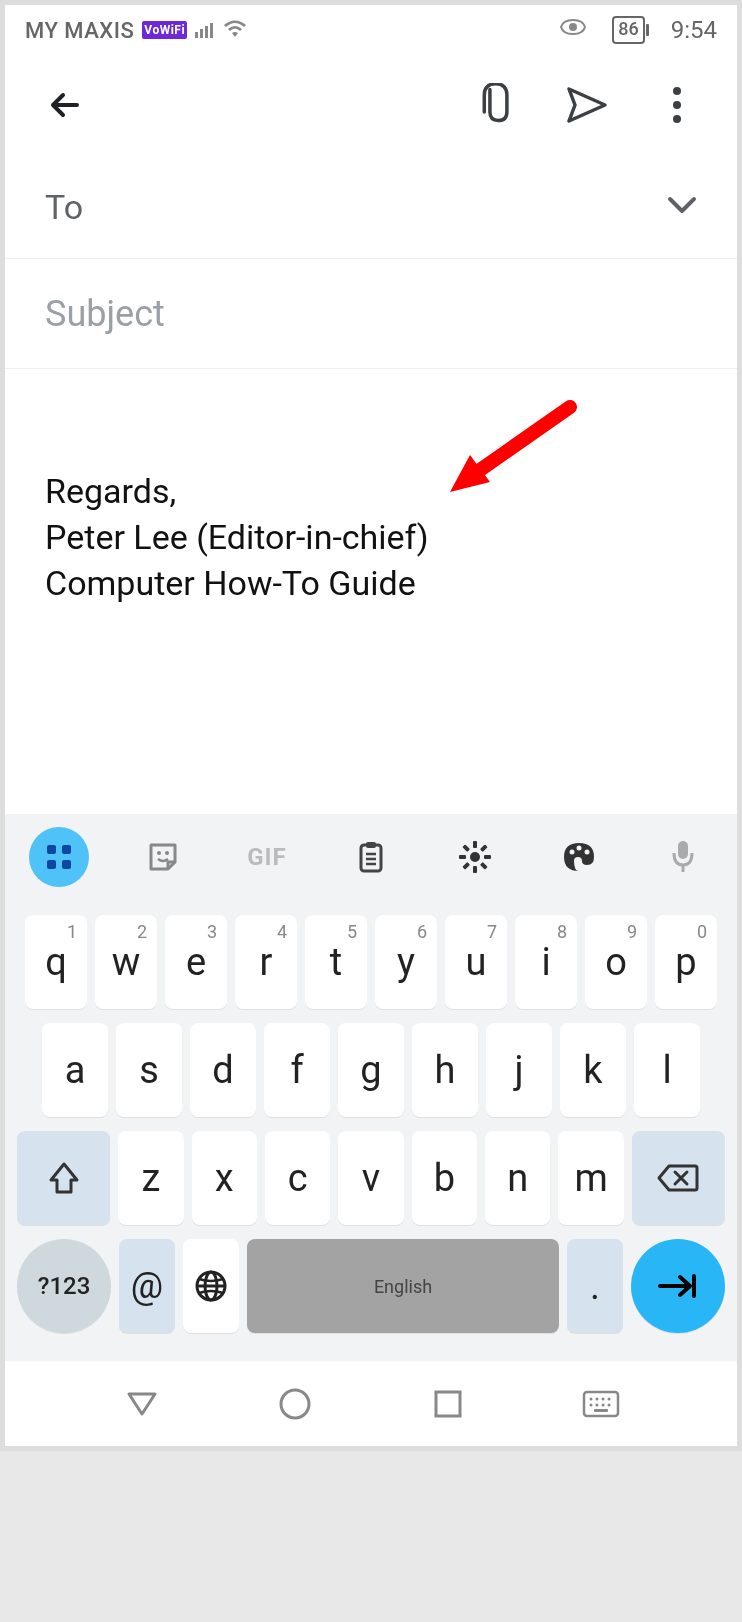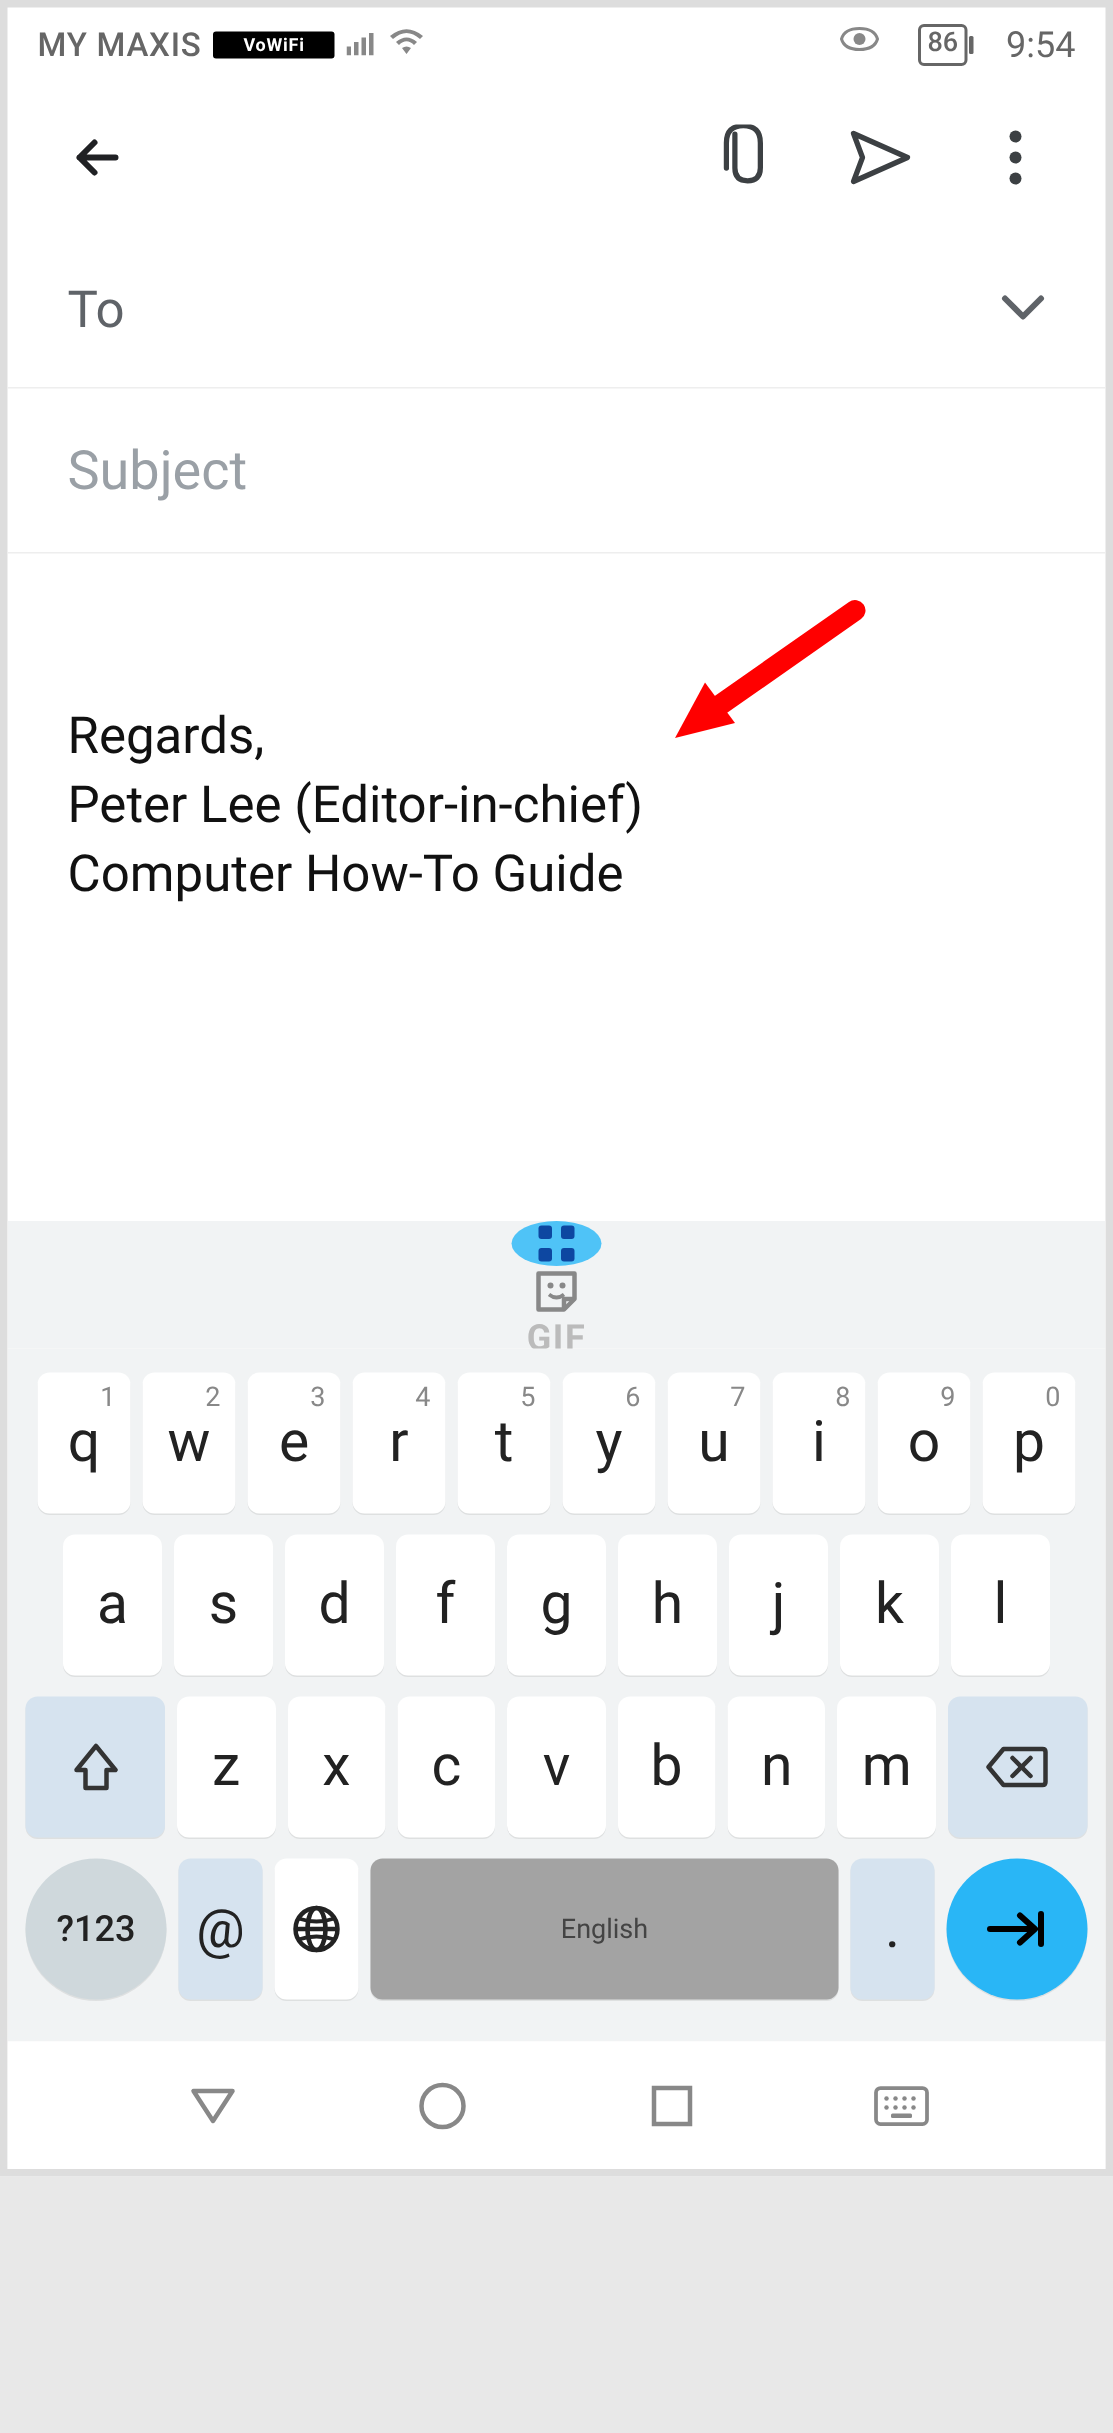--- a/index.html
+++ b/index.html
@@ -4,21 +4,21 @@
 <style>
   * { margin: 0; padding: 0; box-sizing: border-box; font-family: Roboto, Arial, sans-serif; }
   body { width: 742px; height: 1622px; background: #e8e8e8; position: relative; }
   .phone { width: 742px; height: 1451px; background: #fff; border: 5px solid #ddd; position: relative; overflow: hidden; }
 
   
   .status-bar { height: 50px; display: flex; align-items: center; padding: 0 20px; color: #666; font-size: 22px; }
   .status-left { display: flex; align-items: center; gap: 8px; flex: 1; }
   .status-right { display: flex; gap: 26px; }
   .carrier { font-weight: 500; letter-spacing: 0.5px; }
-  .vowifi-badge { background: #000000; color:#fff; font-size:12px; font-weight:700; padding:2px 20px; border-radius:2px; letter-spacing:0.5px; }
+  .vowifi-badge { background: #6d28d9; color:#fff; font-size:12px; font-weight:700; padding:2px 2px; border-radius:2px; letter-spacing:0.5px; }
   .battery-box { border: 2.5px solid #666; border-radius: 4px; padding: 0 4px; font-size: 18px; font-weight:500; position: relative; }
   .battery-box::after { content:''; position:absolute; right:-6px; top:25%; width:3px; height:50%; background:#666; border-radius:1px; }
 
   
   .toolbar { height: 100px; display: flex; align-items: center; padding: 0 30px; gap: 30px; }
   .toolbar-spacer { flex: 1; }
   .toolbar-btn { width: 60px; height: 60px; display:flex; align-items:center; justify-content:center; cursor:pointer; }
 
   
   .field-row { min-height: 104px; display: flex; align-items: center; padding: 0 40px; border-bottom: 1px solid #eee; gap: 24px; }
@@ -26,21 +26,21 @@
   .field-value { color: #3c4043; font-size: 34px; flex:1; }
   .redacted { display:inline-block; width: 140px; height: 48px; background: #ededed; vertical-align: middle; margin-right:4px; }
   .subject-field { color: #9aa0a6; font-size: 36px; }
   .expand-btn { margin-left:auto; }
 
   
   .compose-body { padding: 100px 40px 40px 40px; font-size: 34px; color: #111; line-height: 1.35; height: 460px; position: relative; }
   .arrow-annotation { position: absolute; top: 28px; left: 430px; }
 
   
-  .kbd-toolbar { position:absolute; bottom: 547px; left:0; right:0; height: 85px; background:#f1f3f4; display:flex; align-items:center; padding: 0 24px; justify-content: space-between; flex-direction: column; }
+  .kbd-toolbar { position:absolute; bottom: 547px; left:0; right:0; height: 85px; background:#f1f3f4; display:flex; align-items:center; padding: 0 24px; justify-content: space-between; }
   .kbd-tool { width:60px; height:60px; display:flex; align-items:center; justify-content:center; color:#444; border-radius:50%; }
   .kbd-tool.active { background:#4fc3f7; color:#1565c0; }
   .gif-label { font-size:24px; font-weight:700; color:#bbb; letter-spacing:1px; }
 
   
   .keyboard { position:absolute; bottom:85px; left:0; right:0; height: 462px; background:#f1f3f4; padding: 16px 12px 12px 12px; display:flex; flex-direction:column; gap:14px; }
   .kbd-row { display:flex; gap:8px; justify-content:center; }
   .key { background:#fff; border-radius:8px; height:94px; display:flex; align-items:center; justify-content:center; font-size:38px; color:#222; position:relative; cursor:pointer; box-shadow: 0 1px 0 rgba(0,0,0,0.08); }
   .key .sup { position:absolute; top:6px; right:10px; font-size:18px; color:#888; }
   .key.w1 { width: 62px; }

